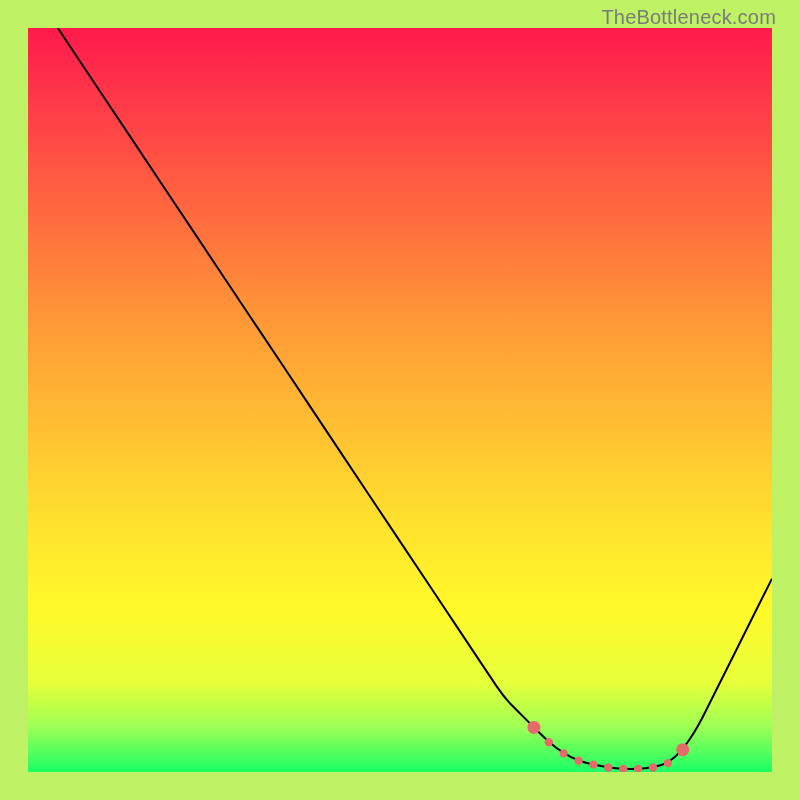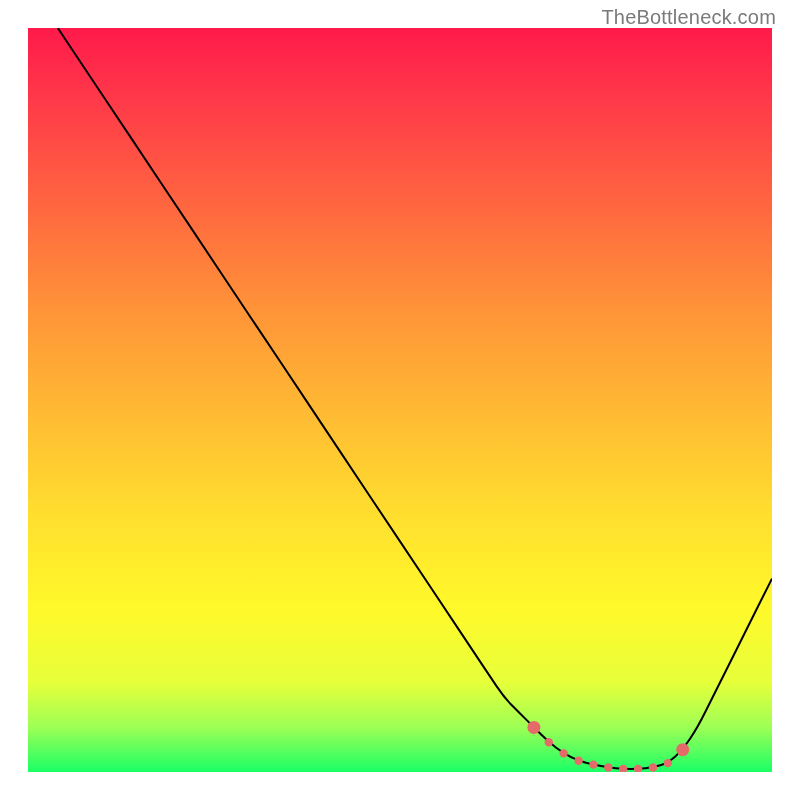--- a/index.html
+++ b/index.html
@@ -10,21 +10,21 @@
     background: #000;
     overflow: hidden;
     font-family: Arial, Helvetica, sans-serif;
   }
   .frame {
     position: absolute;
     top: 0;
     left: 0;
     width: 800px;
     height: 800px;
-    background: #ffffff;
+    background: #bef264;
   }
   .plot-area {
     position: absolute;
     top: 28px;
     left: 28px;
     width: 744px;
     height: 744px;
     background: linear-gradient(to bottom,
       #ff1a4b 0%,
       #ff3a49 10%,

